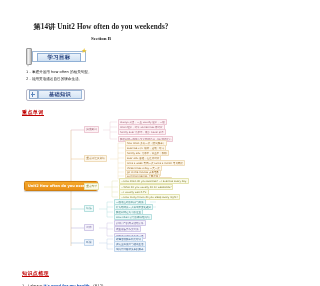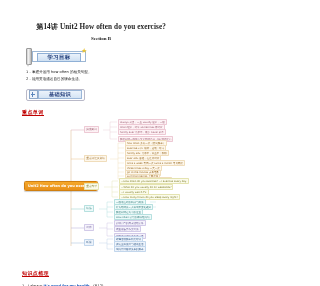--- a/index.html
+++ b/index.html
@@ -127,21 +127,21 @@
     margin:5px 0 0 22px;font-size:3.6px;line-height:5px;color:#111;
     font-family:"DejaVu Sans", sans-serif;white-space:nowrap;
   }
   .point .blue{color:#1f5fbf;font-weight:bold;}
 </style>
 </head>
 <body>
 
 <div class="page">
 
-  <div class="title">第14讲  Unit2 How often do you exercise?</div>
+  <div class="title">第14讲  Unit2 How often do you weekends?</div>
   <div class="subtitle">Section B</div>
 
   
   <div class="banner-wrap">
     <div class="pencil"></div>
     <div class="banner-box">
       <div class="inner">
         <div class="banner-text">学习目标</div>
       </div>
     </div>

